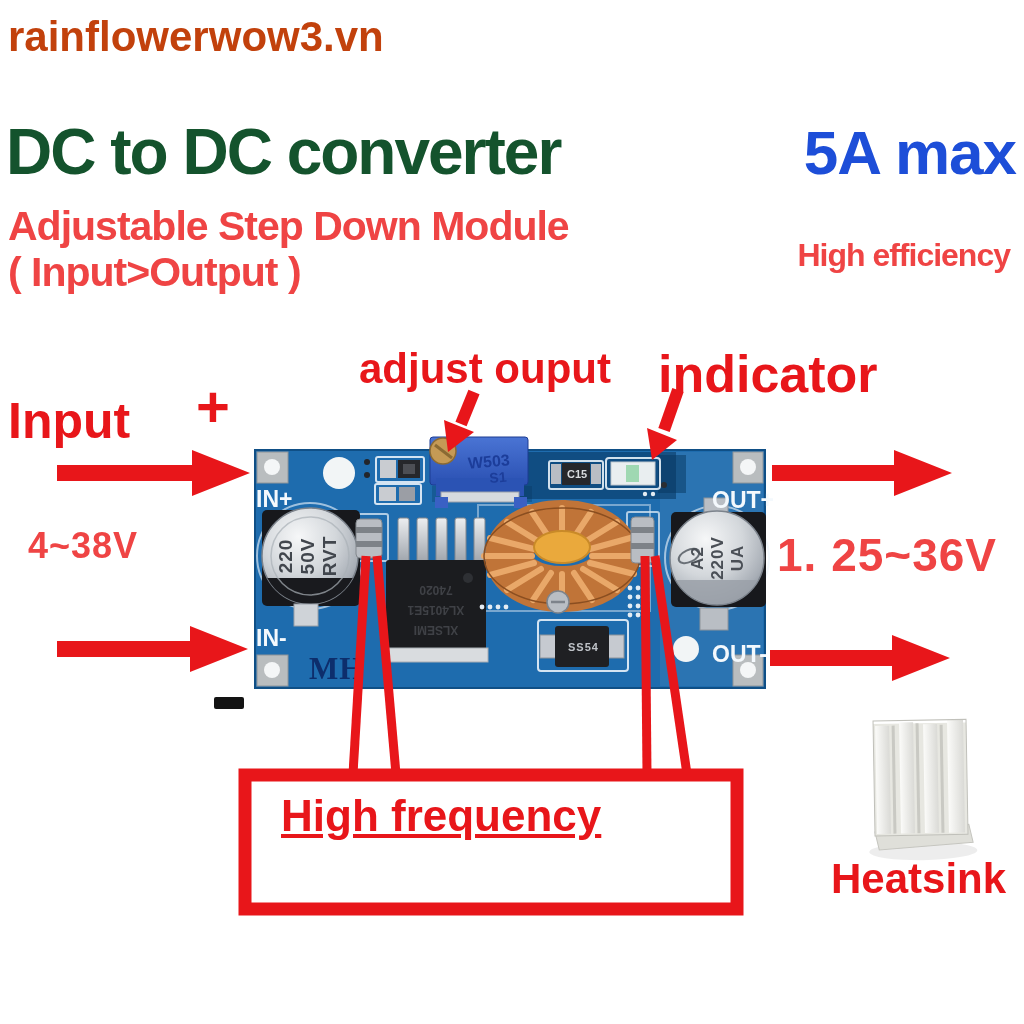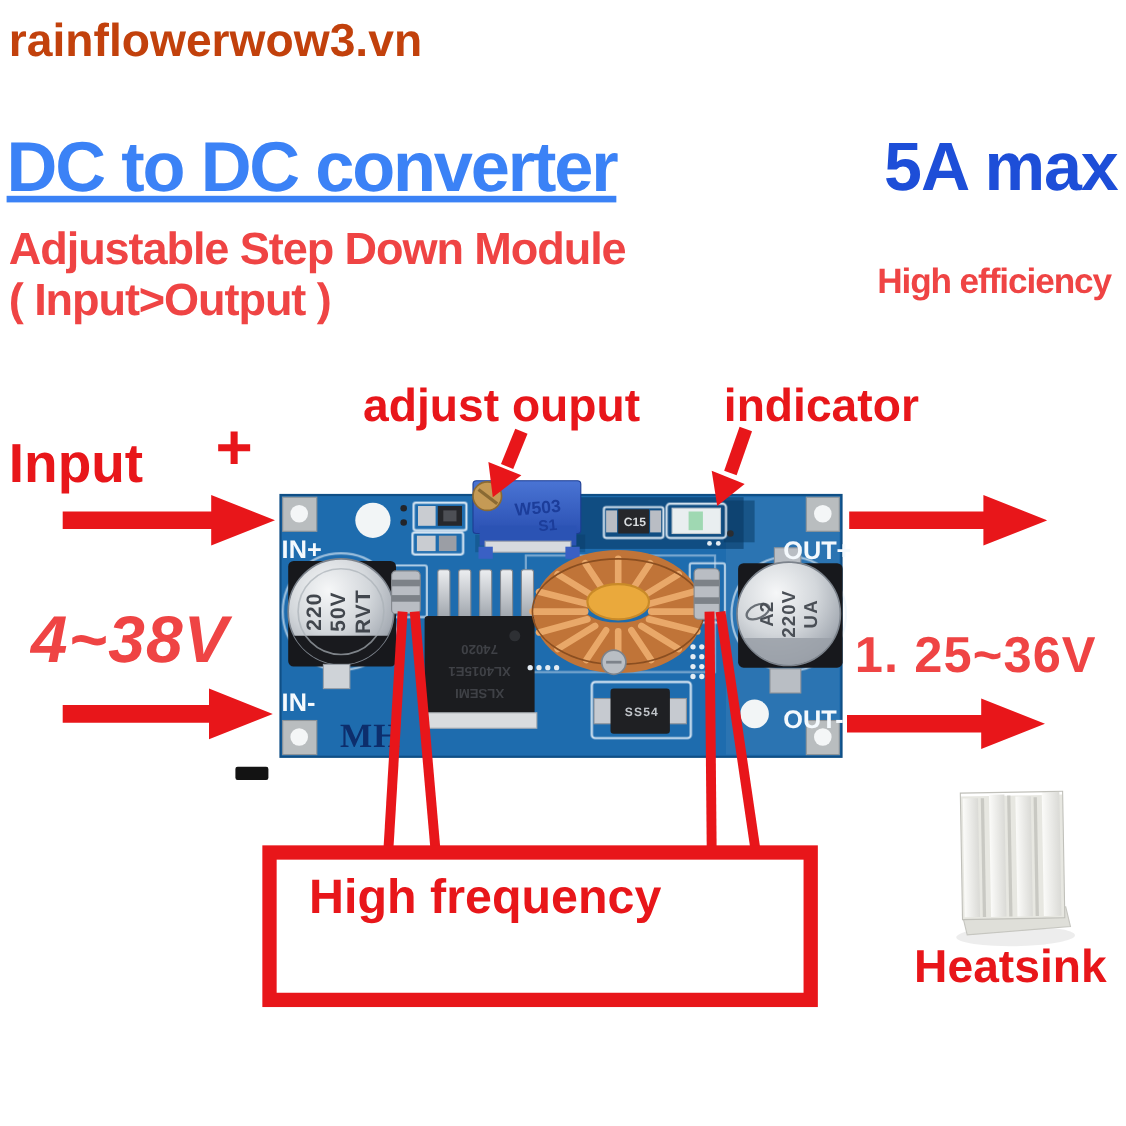--- a/index.html
+++ b/index.html
@@ -2,33 +2,33 @@
 <html><head>
 <meta charset="utf-8">
 <style>
   html,body{margin:0;padding:0;background:#fff;}
   .canvas{position:relative;width:1024px;height:1024px;background:#ffffff;overflow:hidden;
           font-family:"Liberation Sans",sans-serif;}
   .t{position:absolute;white-space:nowrap;line-height:1;font-weight:bold;}
   .blk{color:#ef4444;}
   .red{color:#e8161a;}
   .watermark{left:8px;top:16px;font-size:42px;color:#c2410c;letter-spacing:0px;}
-  .title{left:6px;top:120px;font-size:64px;color:#3b82f6;letter-spacing:-2px;text-decoration:underline;}
+  .title{left:6px;top:120px;font-size:64px;color:#14532d;letter-spacing:-2px;}
   .maxcur{right:8px;top:122px;font-size:62px;color:#1d4ed8;letter-spacing:-1px;}
   .subtitle{left:8px;top:206px;font-size:41px;letter-spacing:-1px;}
   .efficiency{right:14px;top:208px;font-size:32px;letter-spacing:-1px;margin-top:31px;}
   .ionote{left:8px;top:252px;font-size:41px;letter-spacing:-1px;}
-  .adjust{left:330px;top:348px;font-size:42px;}
-  .indicator{left:658px;top:348px;font-size:42px;}
+  .adjust{left:359px;top:348px;font-size:42px;}
+  .indicator{left:658px;top:348px;font-size:52px;}
   .inputword{left:8px;top:396px;font-size:50px;}
   .plussign{left:196px;top:378px;font-size:58px;}
-  .rangeleft{left:28px;top:552px;font-size:60px;letter-spacing:1px;font-style:italic;}
-  .rangeright{left:777px;top:532px;font-size:46px;letter-spacing:1px;margin-top:40px;}
+  .rangeleft{left:28px;top:528px;font-size:36px;letter-spacing:1px;}
+  .rangeright{left:777px;top:532px;font-size:46px;letter-spacing:1px;}
   .minusbar{position:absolute;left:214px;top:697px;width:30px;height:12px;background:#131313;border-radius:2px;}
-  .filter1{left:281px;top:794px;font-size:44px;}
+  .filter1{left:281px;top:794px;font-size:44px;text-decoration:underline;}
   .filter2{left:281px;top:849px;font-size:44px;}
   .heatsinklbl{left:831px;top:858px;font-size:42px;}
   svg.gfx{position:absolute;left:0;top:0;}
 </style>
 </head>
 <body>
 
 <div class="canvas">
 
   <svg class="gfx" width="1024" height="1024" viewBox="0 0 1024 1024">

